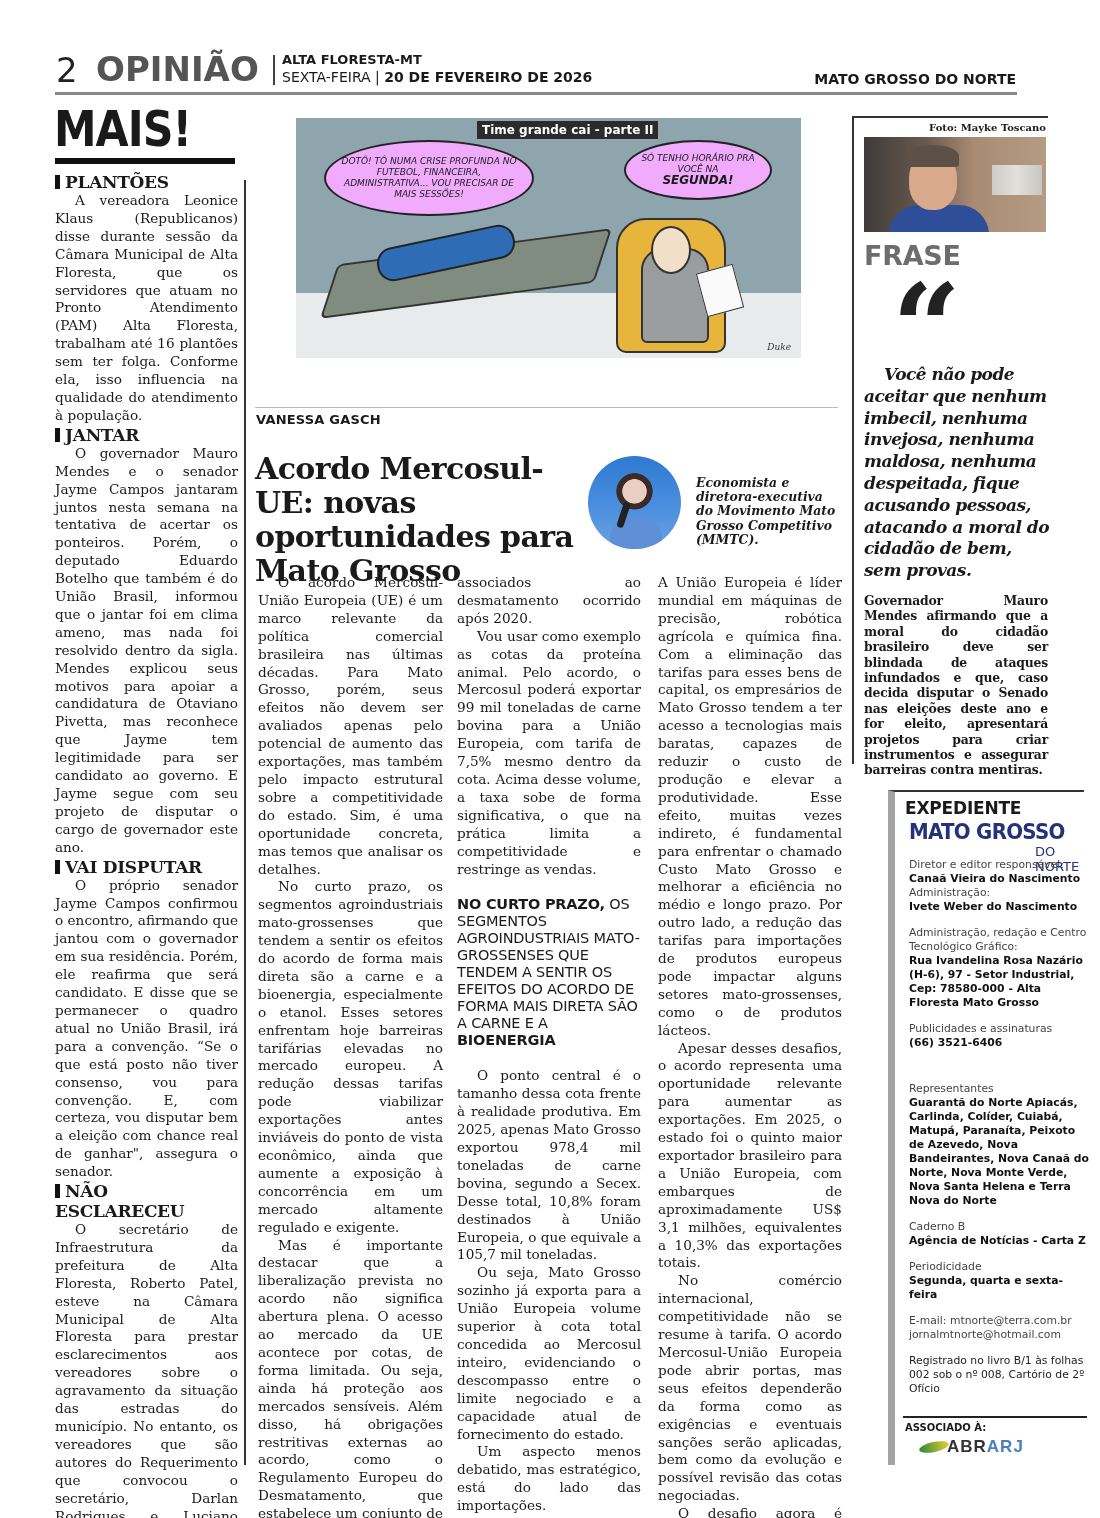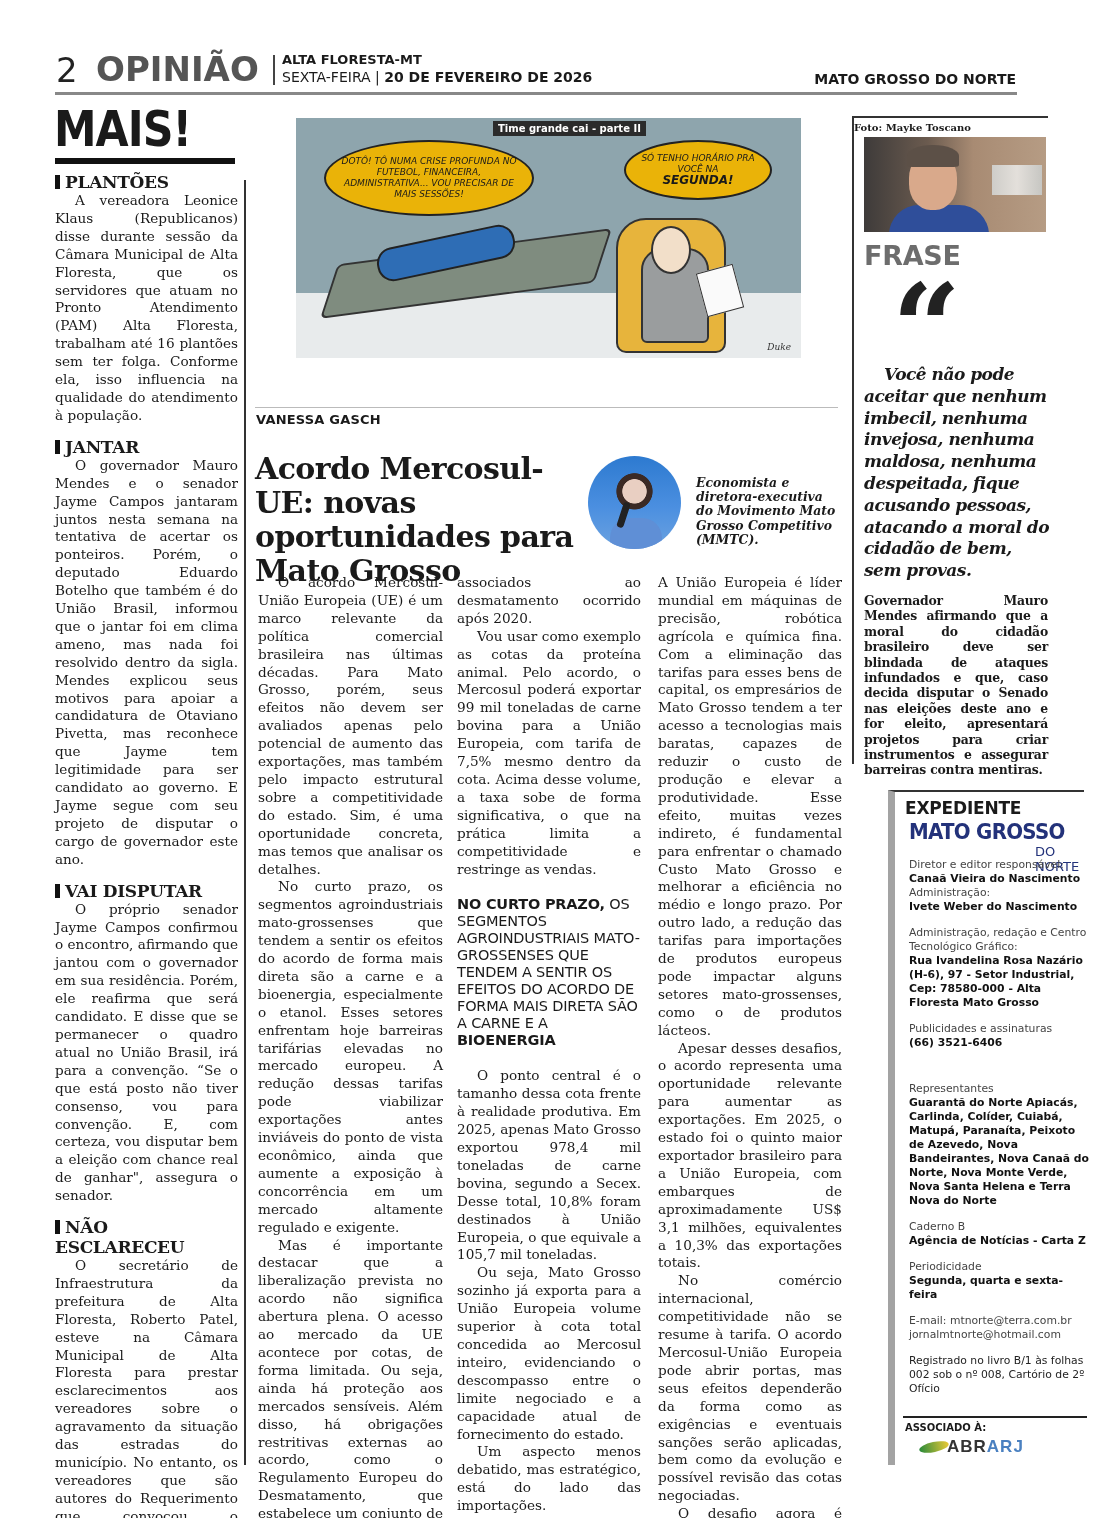--- a/index.html
+++ b/index.html
@@ -13,30 +13,30 @@
   #hdr-city { left: 282px; top: 52px; font-family: "DejaVu Sans", sans-serif; font-weight: bold; font-size: 13px; line-height: 15px; }
   #hdr-date { left: 282px; top: 68px; font-family: "DejaVu Sans", sans-serif; font-size: 14px; line-height: 18px; }
   #hdr-date b { font-weight: bold; }
   #hdr-paper { right: 84px; top: 70px; font-family: "DejaVu Sans", sans-serif; font-weight: bold; font-size: 14px; line-height: 18px; }
   #hdr-rule { left: 55px; top: 92px; width: 962px; height: 3px; background: #888; }
 
   
   #mais-title { left: 54px; top: 100px; font-family: "DejaVu Sans", sans-serif; font-weight: 900; font-size: 50px; line-height: 58px; letter-spacing: -1px; font-stretch: condensed; transform: scaleX(0.95); transform-origin: left; }
   #mais-rule { left: 55px; top: 158px; width: 180px; height: 6px; background: #111; }
   #left-col { left: 55px; top: 172px; width: 183px; font-size: 13.6px; line-height: 17.9px; text-align: justify; hyphens: manual; }
-  #left-col h3 { font-size: 17px; line-height: 20px; font-weight: bold; margin-top: 12px; letter-spacing: -0.3px; }
+  #left-col h3 { font-size: 17px; line-height: 20px; font-weight: bold; letter-spacing: -0.3px; }
   #left-col h3:first-child { margin-top: 0; }
   #left-col h3 .sq { display: inline-block; width: 5px; height: 14px; background: #111; margin-right: 5px; vertical-align: -1px; }
   #left-col p { text-indent: 20px; }
   #left-divider { left: 244px; top: 180px; width: 2px; height: 1285px; background: #333; }
 
   
   #cartoon { left: 296px; top: 118px; width: 505px; height: 240px; background: #8ea5ad; overflow: hidden; }
-  #cartoon-title { left: 197px; top: 3px; background: #2b2b2b; color: #fff; font-family: "DejaVu Sans", sans-serif; font-size: 10px; padding: 2px 5px; font-weight: bold; }
-  .bubble { position: absolute; background: #eab308; border: 2px solid #222; border-radius: 50%; font-family: "DejaVu Sans", sans-serif; font-style: italic; font-size: 9px; line-height: 11px; text-align: center; display: flex; align-items: center; justify-content: center; padding: 6px 14px; }
+  #cartoon-title { left: 181px; top: 3px; background: #2b2b2b; color: #fff; font-family: "DejaVu Sans", sans-serif; font-size: 12px; padding: 2px 5px; font-weight: bold; }
+  .bubble { position: absolute; background: #f0abfc; border: 2px solid #222; border-radius: 50%; font-family: "DejaVu Sans", sans-serif; font-style: italic; font-size: 9px; line-height: 11px; text-align: center; display: flex; align-items: center; justify-content: center; padding: 6px 14px; }
   #bubble-left { left: 28px; top: 22px; width: 210px; height: 76px; }
   #bubble-right { left: 328px; top: 22px; width: 148px; height: 60px; }
   #bubble-right b { font-size: 12px; font-weight: bold; }
   #cartoon-floor { left: 0; top: 175px; width: 505px; height: 65px; background: #e8ebec; }
   #cartoon-couch { left: 40px; top: 128px; width: 260px; height: 55px; background: #7f8c7f; border: 2px solid #333; border-radius: 6px; transform: skewX(-25deg) rotate(-8deg); }
   #cartoon-player { left: 80px; top: 118px; width: 140px; height: 34px; background: #2e6db5; border-radius: 16px; transform: rotate(-12deg); border: 2px solid #222; }
   #cartoon-chair { left: 320px; top: 100px; width: 110px; height: 135px; background: #e7b43c; border: 2px solid #333; border-radius: 30px 30px 10px 10px; }
   #cartoon-doctor { left: 345px; top: 130px; width: 68px; height: 95px; background: #9a9d9e; border: 2px solid #333; border-radius: 22px 22px 6px 6px; }
   #cartoon-head { left: 355px; top: 108px; width: 40px; height: 48px; background: #f2dfc9; border: 2px solid #333; border-radius: 50%; }
   #cartoon-paper { left: 405px; top: 150px; width: 38px; height: 45px; background: #fafafa; border: 1.5px solid #333; transform: rotate(-15deg); }
@@ -57,21 +57,21 @@
   .bcol p { text-indent: 20px; }
   .bcol p.noind { text-indent: 0; }
   #col1 { left: 258px; top: 574px; }
   #col2 { left: 457px; top: 574px; width: 184px; }
   #col3 { left: 658px; top: 574px; width: 184px; }
   #pullquote { font-family: "DejaVu Sans", sans-serif; font-size: 14.5px; line-height: 17px; text-transform: uppercase; margin: 18px 0 18px 0; text-align: left; letter-spacing: -0.2px; }
   #pullquote b { font-weight: 900; }
 
   
   #frase-box { left: 852px; top: 116px; width: 196px; height: 648px; border-top: 2px solid #333; border-left: 2px solid #333; }
-  #photo-credit { left: 0; top: 4px; width: 192px; font-family: "DejaVu Serif", serif; font-weight: bold; font-size: 10px; }
+  #photo-credit { left: 0; top: 4px; width: 192px; text-align: right; font-family: "DejaVu Serif", serif; font-weight: bold; font-size: 10px; }
   #frase-photo { left: 10px; top: 19px; width: 182px; height: 95px; background: linear-gradient(90deg, #3e3b3a 0%, #6b5b4f 35%, #a88b73 60%, #b69c84 100%); overflow: hidden; }
   #frase-photo .face { position: absolute; left: 45px; top: 15px; width: 48px; height: 58px; background: #d9a98b; border-radius: 45%; }
   #frase-photo .hair { position: absolute; left: 43px; top: 8px; width: 52px; height: 22px; background: #5c5047; border-radius: 50% 50% 10% 10%; }
   #frase-photo .suit { position: absolute; left: 25px; top: 68px; width: 100px; height: 40px; background: #2f4e9a; border-radius: 30px 30px 0 0; }
   #frase-photo .glasses { position: absolute; left: 128px; top: 28px; width: 50px; height: 30px; background: linear-gradient(90deg, #d7dcdd, #f0f2f2, #cbd1d2); opacity: 0.8; }
   #frase-title { left: 10px; top: 122px; font-family: "DejaVu Sans", sans-serif; font-weight: 900; font-size: 27px; color: #6d6d6d; letter-spacing: -0.3px; }
   #quote-mark { left: 38px; top: 150px; font-family: "DejaVu Serif", serif; font-weight: bold; font-size: 120px; line-height: 120px; color: #222; }
   #quote-text { left: 10px; top: 246px; width: 186px; font-family: "DejaVu Serif", serif; font-style: italic; font-weight: bold; font-size: 17px; line-height: 21.8px; letter-spacing: -0.5px; }
   #quote-text span { padding-left: 20px; }
   #quote-attrib { left: 10px; top: 475px; width: 184px; font-family: "DejaVu Serif", serif; font-weight: bold; font-size: 12.4px; line-height: 15.4px; text-align: justify; letter-spacing: -0.2px; }

